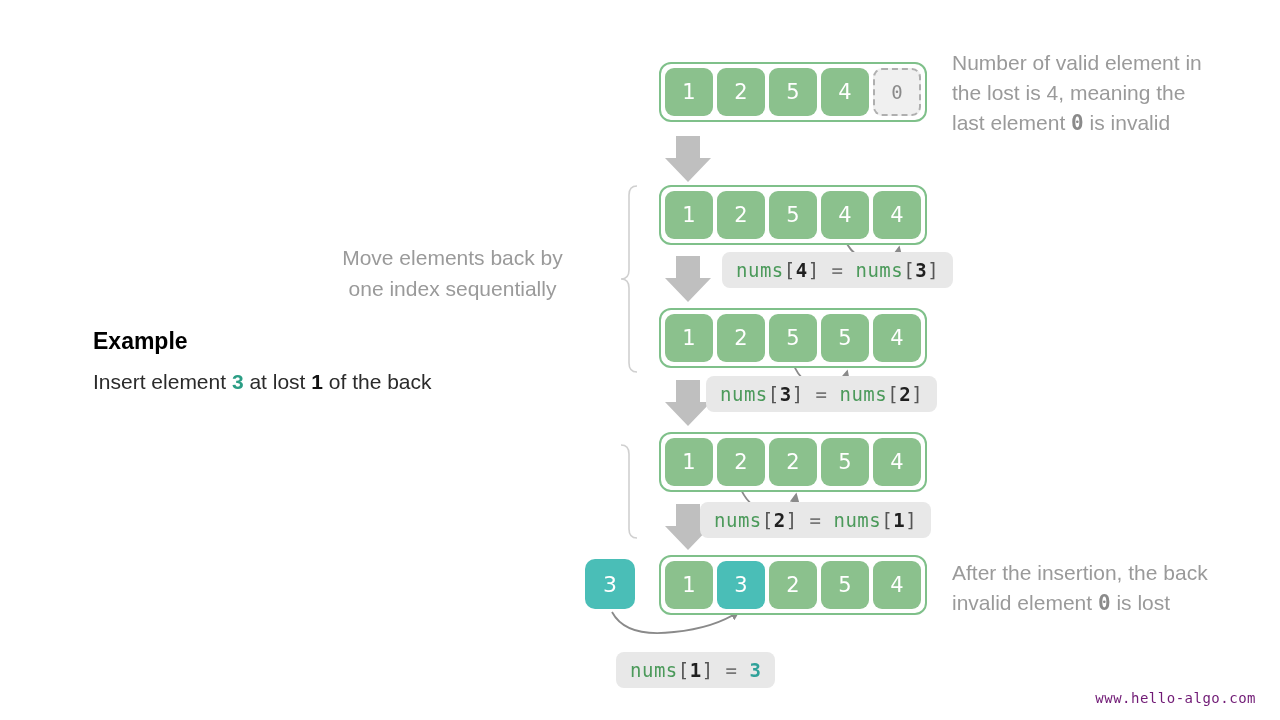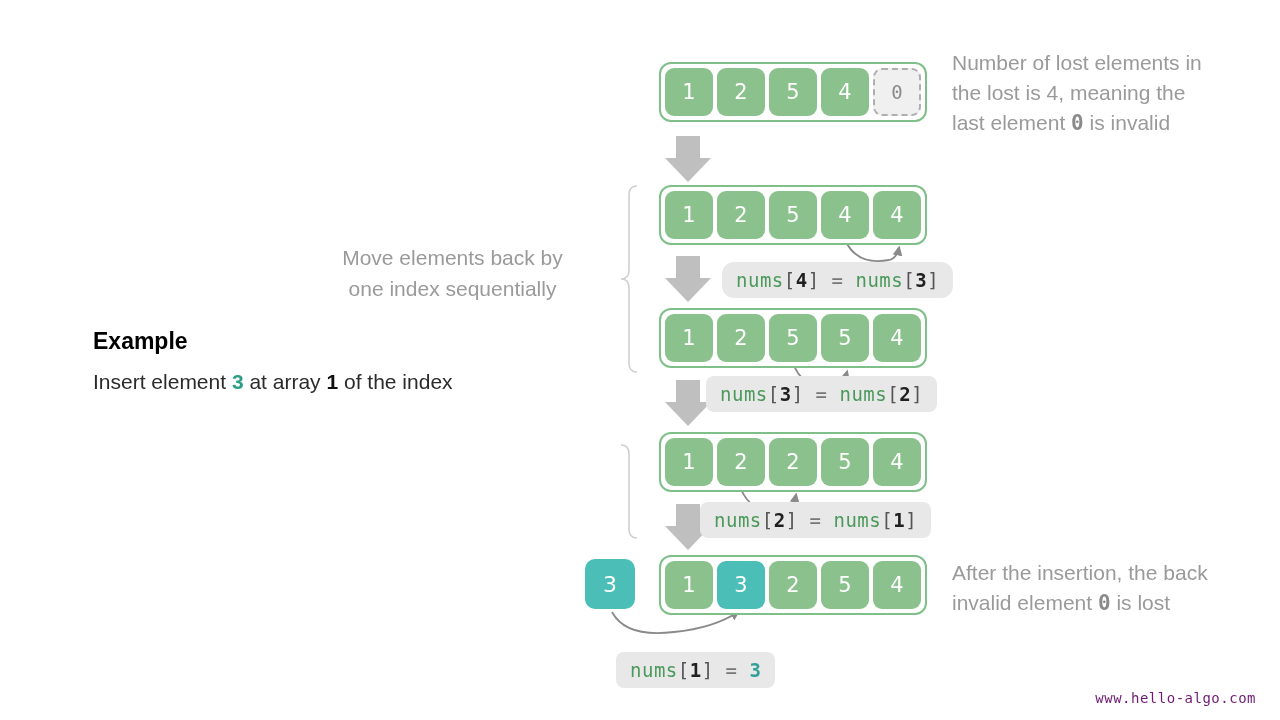--- a/index.html
+++ b/index.html
@@ -195,21 +195,21 @@
     <div class="array-box">
       <div class="cell">1</div>
       <div class="cell">2</div>
       <div class="cell">5</div>
       <div class="cell">4</div>
       <div class="cell invalid">0</div>
     </div>
   </div>
 
   <div class="annot" style="left:952px; top:48px;">
-    <div>Number of lost elements in</div>
+    <div>Number of valid element in</div>
     <div>the lost is 4, meaning the</div>
     <div>
       <span>last element </span><span class="zero">0</span><span> is invalid</span>
     </div>
   </div>
 
   <div class="array-row" style="left:659px; top:185px;">
     <div class="array-box">
       <div class="cell">1</div>
       <div class="cell">2</div>
@@ -217,21 +217,21 @@
       <div class="cell">4</div>
       <div class="cell">4</div>
     </div>
   </div>
 
   <div class="annot-left" style="left:300px; top:242px; width:305px;">
     <div>Move elements back by</div>
     <div>one index sequentially</div>
   </div>
 
-  <div class="code-label" style="left:722px; top:262px;border-radius:12px;">
+  <div class="code-label" style="left:722px; top:252px;">
     <span class="nm">nums</span><span class="bk">[</span><span class="idx">4</span><span class="bk">]</span>&nbsp;<span class="eq">=</span>&nbsp;<span class="nm">nums</span><span class="bk">[</span><span class="idx">3</span><span class="bk">]</span>
   </div>
 
   <div class="array-row" style="left:659px; top:308px;">
     <div class="array-box">
       <div class="cell">1</div>
       <div class="cell">2</div>
       <div class="cell">5</div>
       <div class="cell">5</div>
       <div class="cell">4</div>
@@ -277,18 +277,18 @@
   <div class="annot" style="left:952px; top:558px;">
     <div>After the insertion, the back</div>
     <div>
       <span>invalid element </span><span class="zero">0</span><span> is lost</span>
     </div>
   </div>
 
   <div class="example-title" style="left:93px; top:328px;">Example</div>
 
   <div class="example-desc" style="left:93px; top:370px;">
-    <span>Insert element </span><span class="g">3</span><span> at array </span><span class="b">1</span><span> of the index</span>
+    <span>Insert element </span><span class="g">3</span><span> at lost </span><span class="b">1</span><span> of the back</span>
   </div>
 
   <div class="watermark">www.hello-algo.com</div>
 
 </div>
 
 </body></html>

